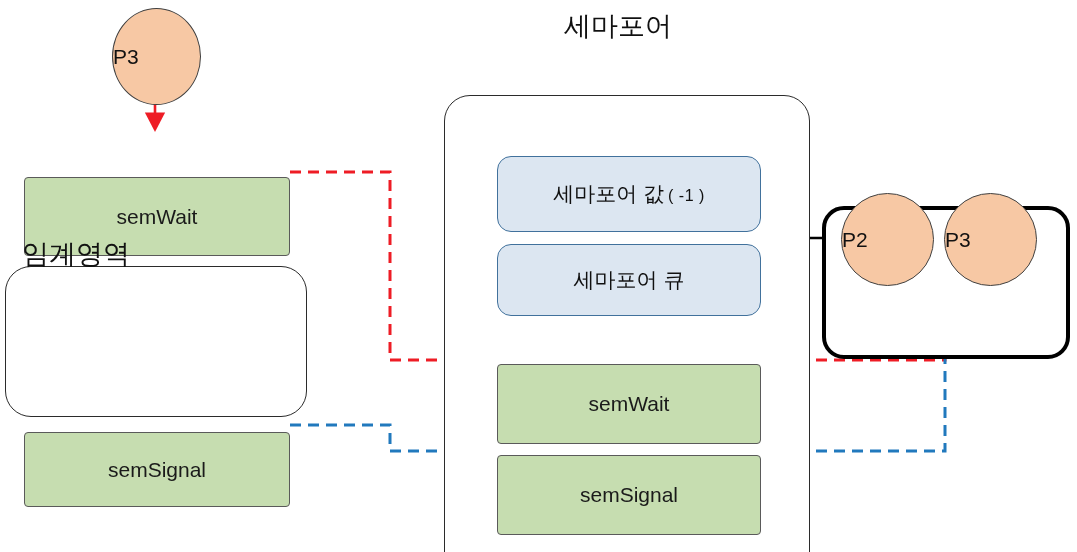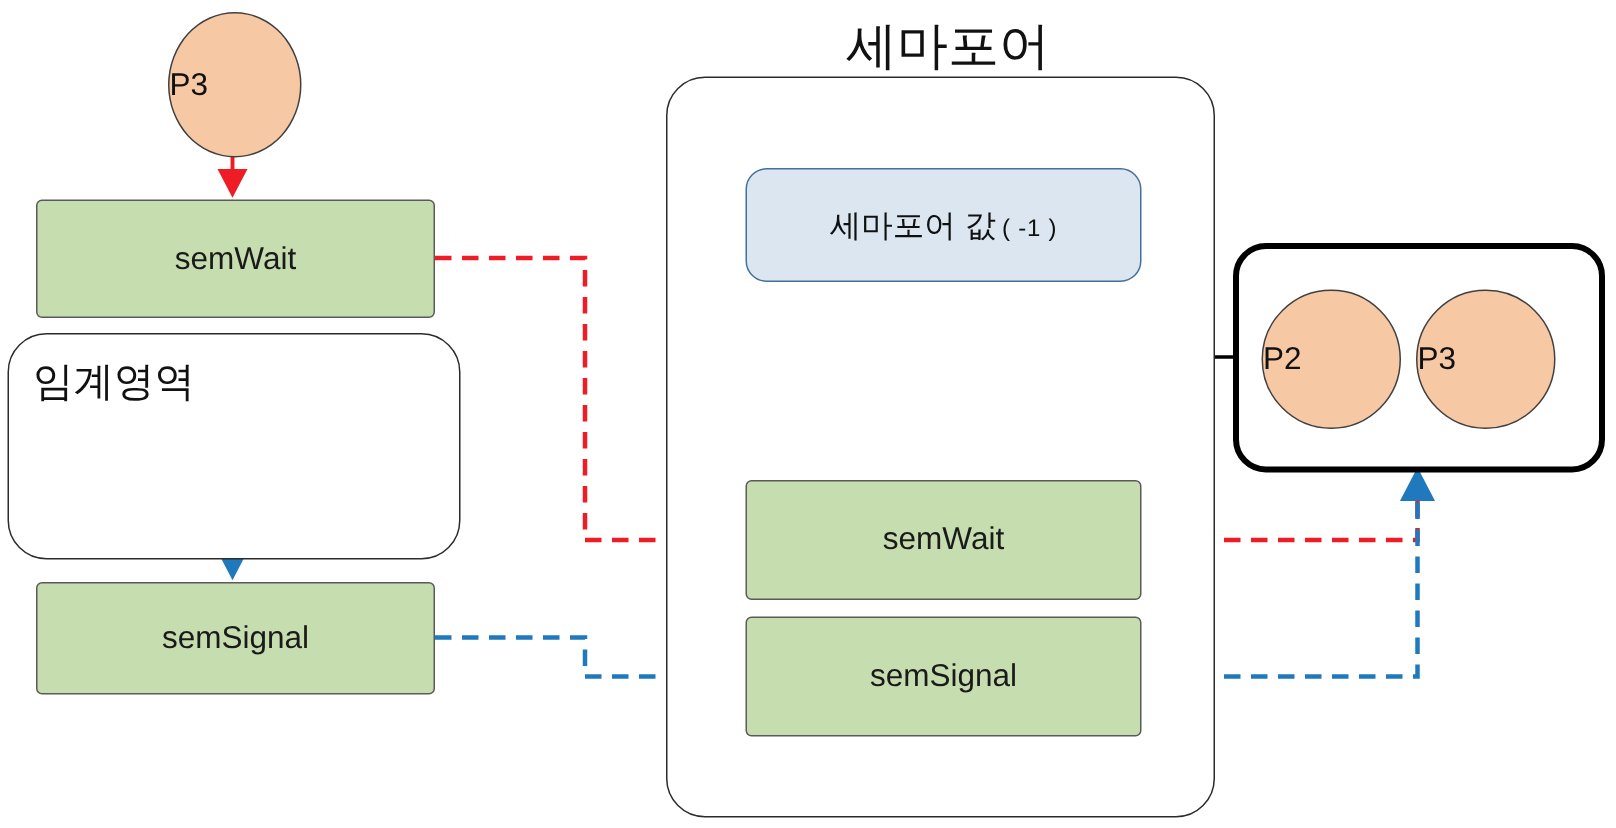--- a/index.html
+++ b/index.html
@@ -26,20 +26,21 @@
     height: 552px;
     pointer-events: none;
   }
   .node {
     position: absolute;
     box-sizing: border-box;
     display: flex;
     align-items: center;
     justify-content: center;
     text-align: center;
+    margin-top: 44px;
   }
   
   .box-green {
     background: #c6ddb0;
     border: 1px solid #5a5a5a;
     border-radius: 4px;
     font-size: 21px;
     color: #1a1a1a;
   }
   
@@ -71,21 +72,21 @@
     align-items: center;
     font-size: 21px;
     color: #111111;
   }
   .plain-label {
     position: absolute;
     color: #111111;
     white-space: nowrap;
   }
   .title-label {
-    font-size: 34px;
+    font-size: 27px;
   }
   .corner-label {
     font-size: 27px;
   }
   .sub-paren {
     font-size: 16px;
     margin-left: 4px;
     letter-spacing: 0.5px;
   }
   .inline-row {
@@ -162,20 +163,23 @@
 
   <div class="node box-outline-thin" style="left:444px; top:51px; width:366px; height:494px;"></div>
 
   <div class="node box-blue" style="left:497px; top:112px; width:264px; height:76px;">
     <span class="inline-row">
       <span>세마포어 값</span>
       <span class="sub-paren">( -1 )</span>
     </span>
   </div>
 
+  <div class="node box-blue" style="left:497px; top:200px; width:264px; height:72px;">
+    <span>세마포어 큐</span>
+  </div>
 
   <div class="node box-green" style="left:497px; top:320px; width:264px; height:80px;">
     <span>semWait</span>
   </div>
 
   <div class="node box-green" style="left:497px; top:411px; width:264px; height:80px;">
     <span>semSignal</span>
   </div>
 
   <div class="node box-outline-thick" style="left:822px; top:162px; width:248px; height:153px;"></div>

